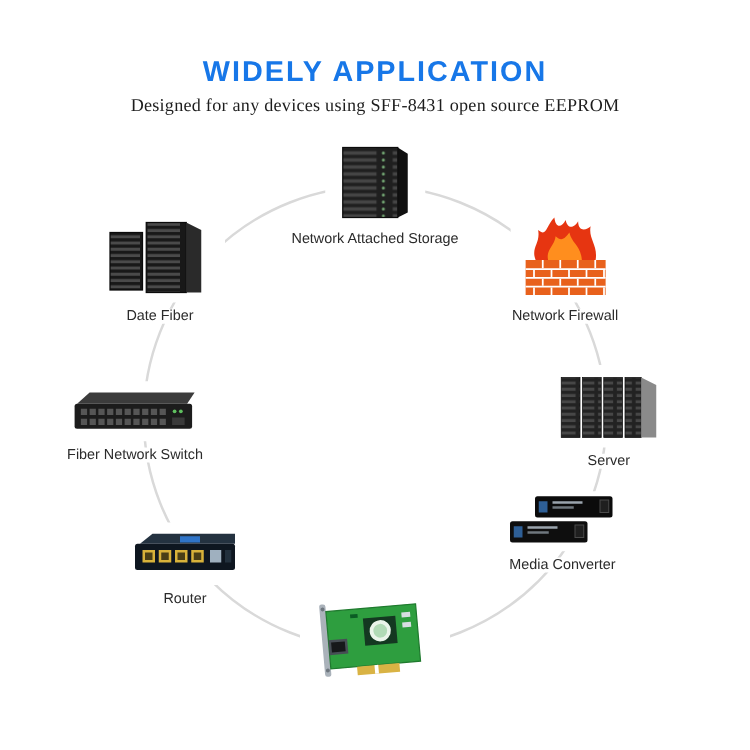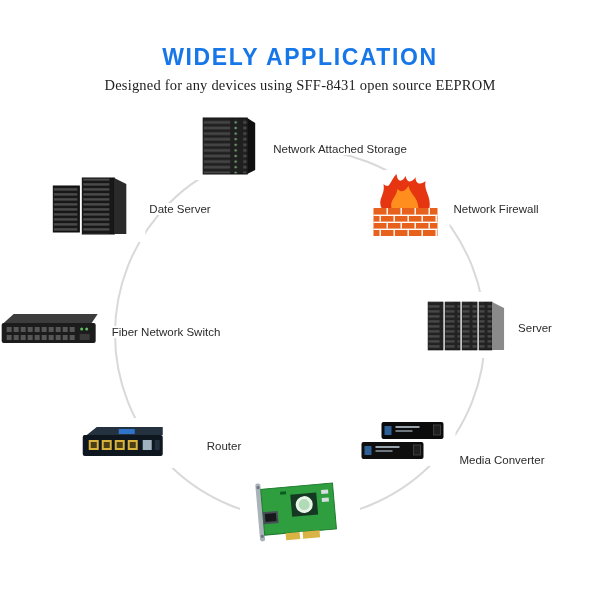--- a/index.html
+++ b/index.html
@@ -17,21 +17,21 @@
     text-align:center; font-size:14.5px; color:#1d1d1d; letter-spacing:0.2px;font-family:Liberation Serif, serif;
   }
 
   .circle {
     position:absolute; left:114px; top:148px; width:372px; height:372px;
     border:2px solid #d9d9d9; border-radius:50%;
   }
 
   .device {
     position:absolute; transform:translateX(-50%);
-    display:flex; flex-direction:row; align-items:center;
+    display:flex; flex-direction:column; align-items:center;
   }
   .device .imgwrap { background:#ffffff; padding:2px 8px; line-height:0; }
   .device .label {
     margin-top:5px; font-size:11.5px; color:#2b2b2b;
     white-space:nowrap; background:#ffffff; padding:0 4px;
   }
 </style>
 </head>
 <body>
 
@@ -66,21 +66,21 @@
           <pattern id="p-dc" width="32" height="5" patternUnits="userSpaceOnUse">
             <rect width="32" height="5" fill="#181818"></rect>
             <rect x="2" y="1.2" width="26" height="2.4" fill="#4a4a4a"></rect>
           </pattern>
         </defs>
         <rect x="4" y="14" width="26" height="46" fill="url(#p-dc)" stroke="#0b0b0b"></rect>
         <rect x="33" y="6" width="32" height="56" fill="url(#p-dc)" stroke="#0b0b0b"></rect>
         <polygon points="65,6 77,12 77,62 65,62" fill="#2a2a2a"></polygon>
       </svg>
     </div>
-    <div class="label">Date Server</div>
+    <div class="label">Date Fiber</div>
   </div>
 
   <div class="device" style="left:452px; top:170px;">
     <div class="imgwrap">
       <svg width="72" height="68" viewBox="0 0 72 68">
         <path d="M12,36 C8,26 16,23 14,12 C21,18 20,9 27,2 C28,11 33,10 36,4 C38,13 44,9 46,5 C46,14 53,12 56,9 C54,19 62,24 60,36 Z" fill="#e63511"></path>
         <path d="M22,36 C20,28 27,25 28,17 C33,22 36,18 39,14 C41,23 48,24 49,36 Z" fill="#ff8e1e"></path>
         <rect x="4" y="36" width="64" height="28" fill="#e8611c"></rect>
         <rect x="4" y="42.6" width="64" height="1.4" fill="#ffffff"></rect>
         <rect x="4" y="49.6" width="64" height="1.4" fill="#ffffff"></rect>
@@ -157,21 +157,21 @@
         <rect x="2" y="8" width="15" height="48" fill="url(#p-sv)" stroke="#0d0d0d" stroke-width="0.6"></rect>
         <rect x="19" y="8" width="15" height="48" fill="url(#p-sv)" stroke="#0d0d0d" stroke-width="0.6"></rect>
         <rect x="36" y="8" width="15" height="48" fill="url(#p-sv)" stroke="#0d0d0d" stroke-width="0.6"></rect>
         <rect x="53" y="8" width="13" height="48" fill="url(#p-sv)" stroke="#0d0d0d" stroke-width="0.6"></rect>
         <polygon points="66,8 78,14 78,56 66,56" fill="#8a8a8a"></polygon>
       </svg>
     </div>
     <div class="label">Server</div>
   </div>
 
-  <div class="device" style="left:158px; top:418px;gap:28px;">
+  <div class="device" style="left:148px; top:418px;">
     <div class="imgwrap">
       <svg width="88" height="46" viewBox="0 0 88 46">
         <polygon points="8,15 18,7 84,7 84,15" fill="#243240"></polygon>
         <rect x="40" y="9" width="16" height="5" fill="#2f74c8"></rect>
         <rect x="4" y="15" width="80" height="21" rx="2" fill="#0e1620"></rect>
         <g fill="#d8b23a">
           <rect x="10" y="20" width="10" height="10"></rect>
           <rect x="23" y="20" width="10" height="10"></rect>
           <rect x="36" y="20" width="10" height="10"></rect>
           <rect x="49" y="20" width="10" height="10"></rect>
@@ -182,21 +182,21 @@
           <rect x="38" y="22" width="6" height="6"></rect>
           <rect x="51" y="22" width="6" height="6"></rect>
         </g>
         <rect x="64" y="20" width="9" height="10" fill="#9fb0bf"></rect>
         <rect x="76" y="20" width="5" height="10" fill="#22303d"></rect>
       </svg>
     </div>
     <div class="label">Router</div>
   </div>
 
-  <div class="device" style="left:450px; top:418px;align-items:flex-end;">
+  <div class="device" style="left:450px; top:393px;">
     <div class="imgwrap">
       <svg width="88" height="44" viewBox="0 0 88 44">
         <rect x="22" y="2" width="62" height="17" rx="2" fill="#0b0b0b"></rect>
         <rect x="25" y="6" width="7" height="9" fill="#2e5f96"></rect>
         <rect x="36" y="6" width="24" height="2" fill="#9aa4ad"></rect>
         <rect x="36" y="10" width="17" height="2" fill="#6f777e"></rect>
         <rect x="74" y="5" width="7" height="10" fill="#1f1f1f" stroke="#4a4a4a" stroke-width="0.8"></rect>
         <rect x="2" y="22" width="62" height="17" rx="2" fill="#0e0e0e"></rect>
         <rect x="5" y="26" width="7" height="9" fill="#2e5f96"></rect>
         <rect x="16" y="26" width="24" height="2" fill="#9aa4ad"></rect>

